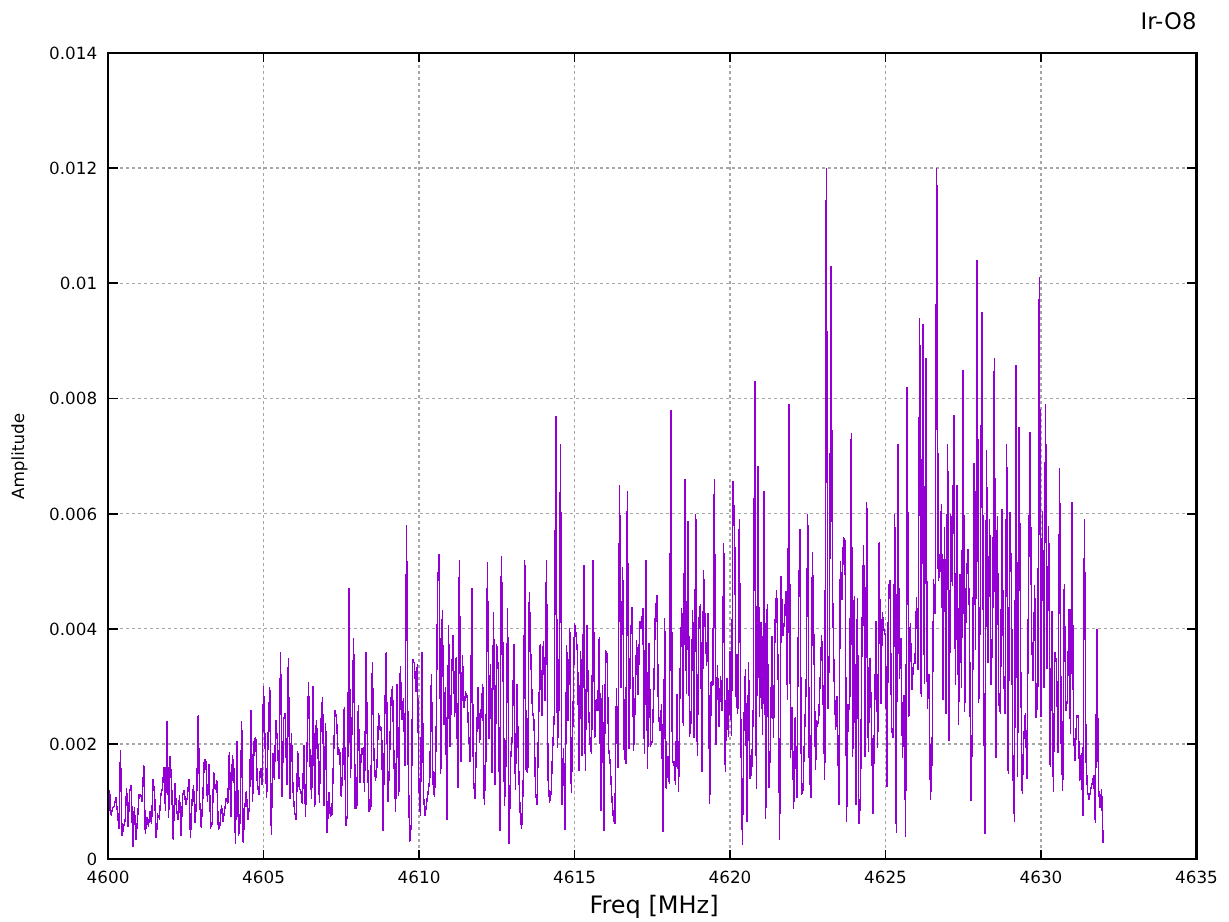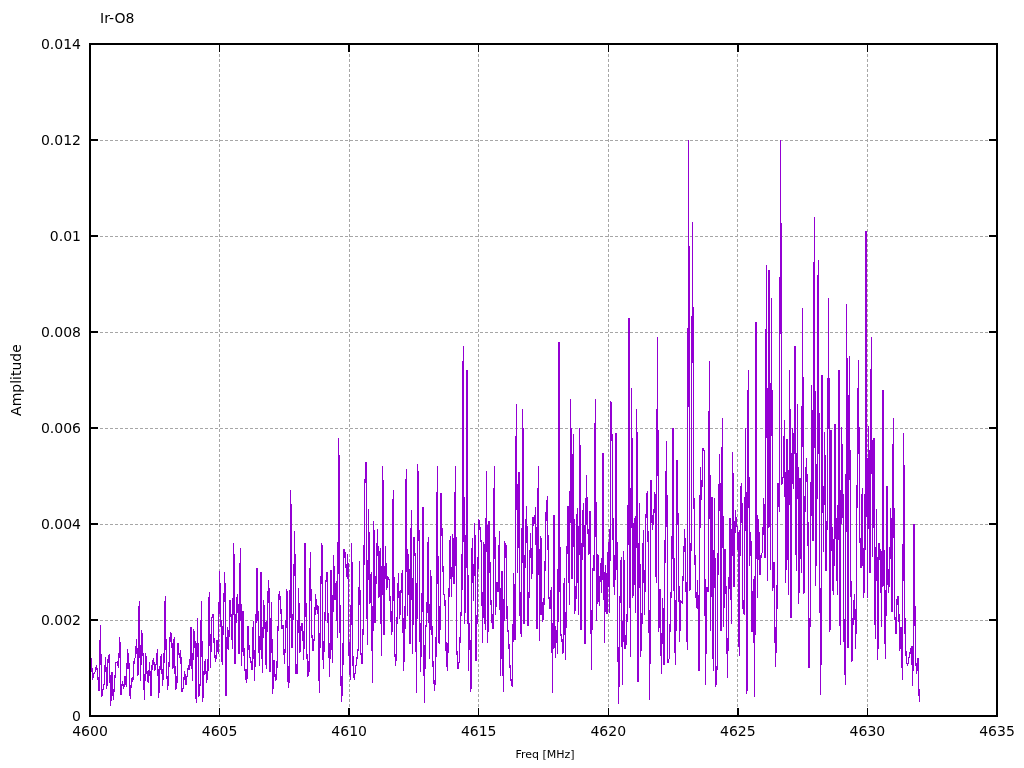--- a/index.html
+++ b/index.html
@@ -1,21 +1,21 @@
 <!DOCTYPE html>
 <html><head>
 <meta charset="utf-8">
 <style>
   html,body{margin:0;padding:0;background:#fff;}
   .page{position:relative;width:1024px;height:768px;background:#ffffff;overflow:hidden;
         font-family:"DejaVu Sans",sans-serif;color:#000;}
-  .chart-title{position:absolute;left:100px;top:10px;width:907px;text-align:left;
-        font-size:14px;line-height:16px;}
+  .chart-title{position:absolute;left:90px;top:10px;width:907px;text-align:right;
+        font-size:19px;line-height:16px;}
   .x-axis-label{position:absolute;left:545px;top:754px;transform:translate(-50%,-50%);
-        font-size:11px;white-space:nowrap;}
+        font-size:20px;white-space:nowrap;}
   .y-axis-label{position:absolute;left:16px;top:380px;transform:translate(-50%,-50%) rotate(-90deg);
         font-size:14px;white-space:nowrap;}
   svg text{font-family:"DejaVu Sans",sans-serif;font-size:14px;fill:#000;}
 </style>
 </head>
 <body>
 
 <div class="page">
   <div class="chart-title">Ir-O8</div>
   <div class="y-axis-label">Amplitude</div>

